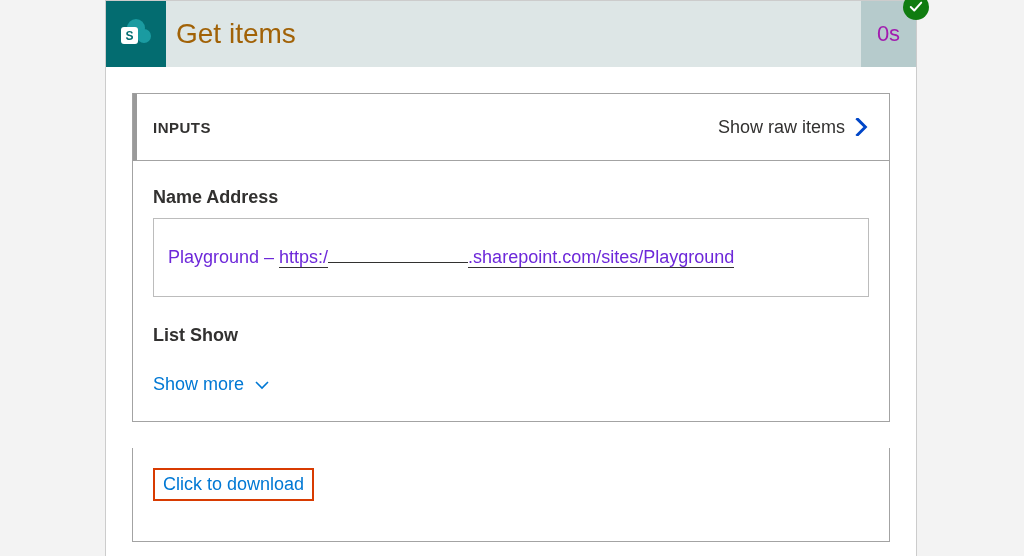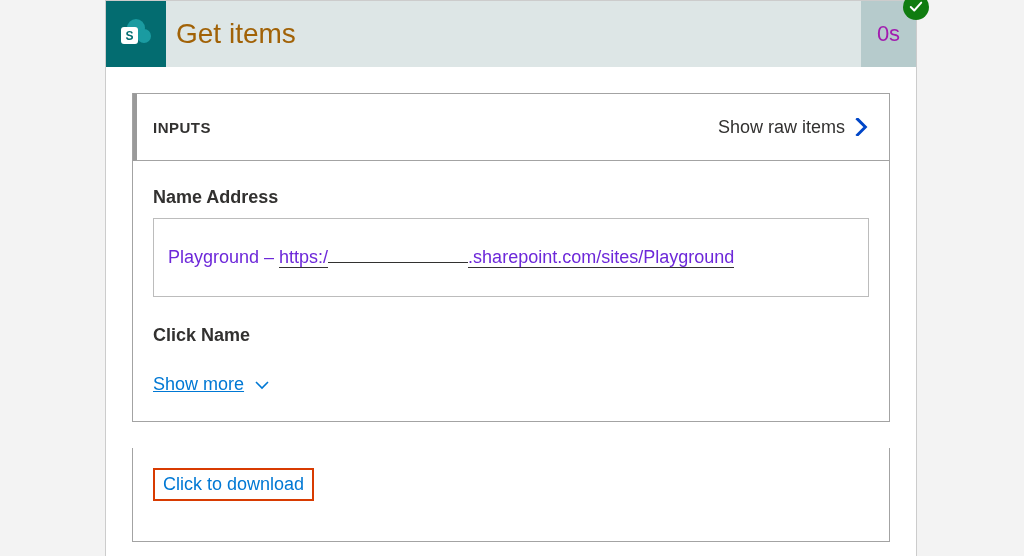--- a/index.html
+++ b/index.html
@@ -151,21 +151,20 @@
       width: 140px;
       border-bottom: 1px solid #323130;
     }
     .show-more {
       color: #0078d4;
       font-size: 18px;
       cursor: pointer;
       display: inline-flex;
       align-items: center;
       gap: 10px;
-      text-decoration: underline;
     }
     .show-more svg { width: 16px; height: 16px; }
     .dl-link {
       display: inline-block;
       color: #0078d4;
       font-size: 18px;
       border: 2px solid #d83b01;
       padding: 4px 8px;
       cursor: pointer;
       margin-top: 2px;
@@ -218,21 +217,21 @@
         </div>
       </div>
       <div class="section-body">
         <div class="field">
           <div class="field-label">Name Address</div>
           <div class="field-box">
             <span class="site-prefix">Playground – </span><span class="site-url">https:/</span><span class="site-mask"></span><span class="site-url">.sharepoint.com/sites/Playground</span>
           </div>
         </div>
         <div class="field">
-          <div class="field-label">Click Name</div>
+          <div class="field-label">List Show</div>
         </div>
         <div class="show-more">
           <span>Show more</span>
           <svg viewBox="0 0 16 16">
               <path d="M2 5 L8 11 L14 5" stroke="#0078d4" stroke-width="1.6" fill="none"></path>
             </svg>
         </div>
       </div>
     </div>
 

